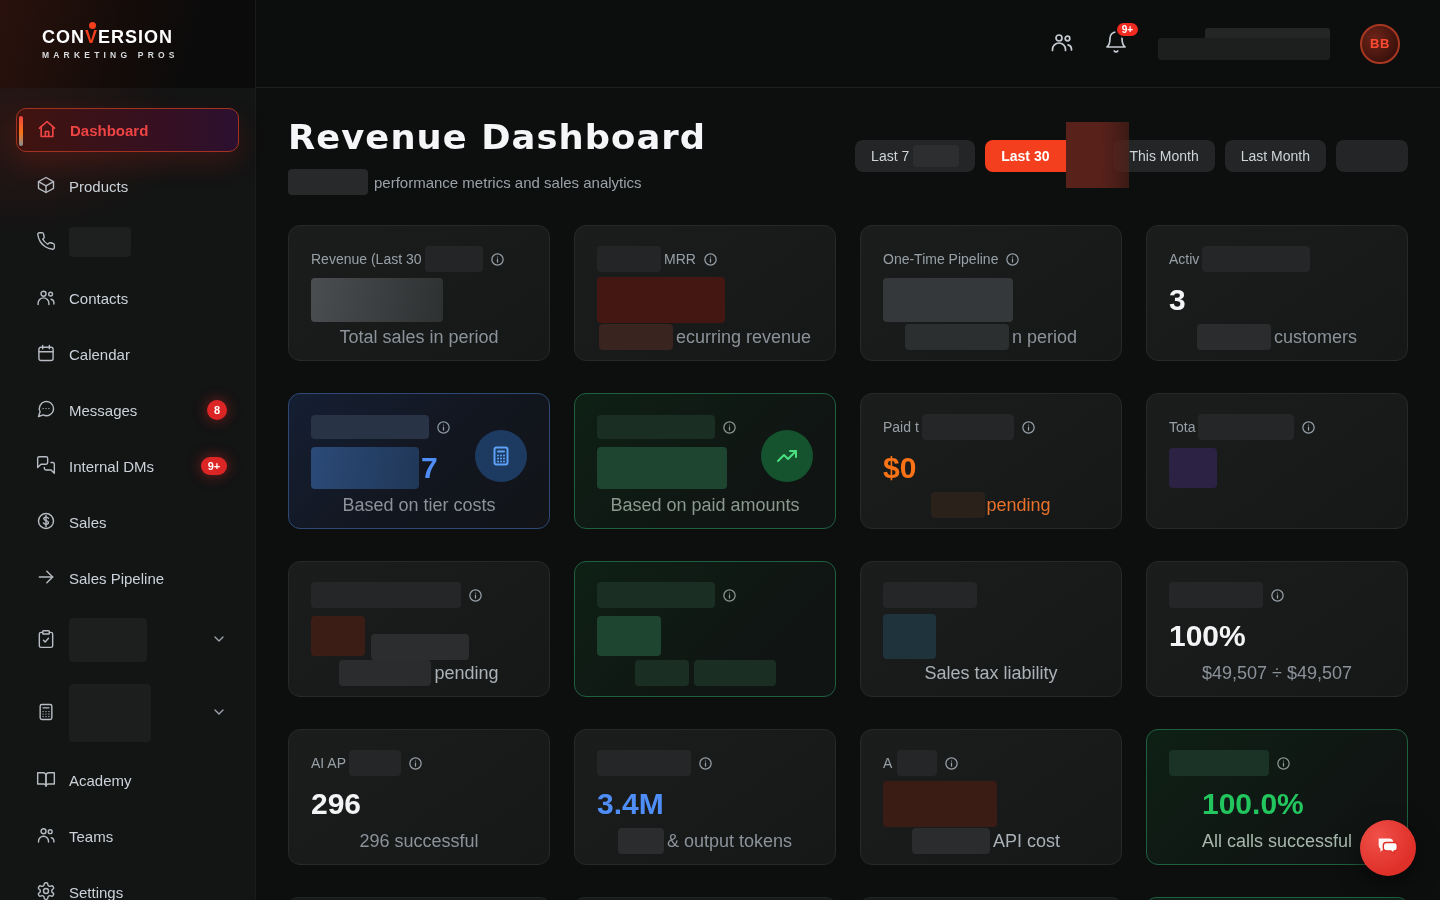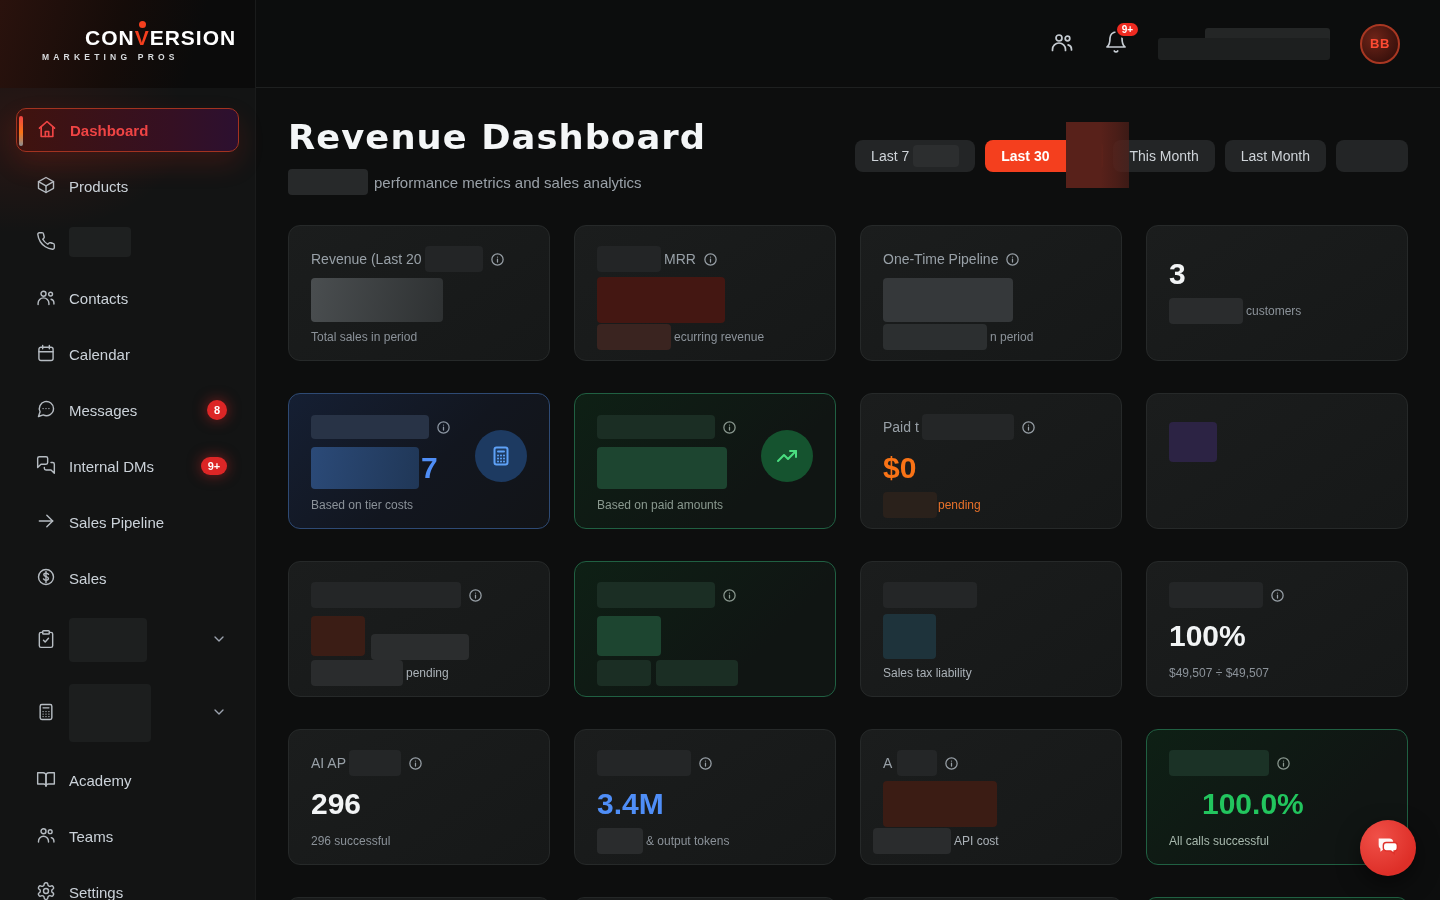--- a/index.html
+++ b/index.html
@@ -8,21 +8,21 @@
   #app { position:relative; width:1440px; height:900px; background:#0d0e0e; }
 
   
   .rd { display:inline-block; border-radius:4px; flex:none; }
 
   
   .sidebar { position:absolute; left:0; top:0; width:256px; height:900px;
     background:#131414; border-right:1px solid rgba(255,255,255,0.03); z-index:3; }
   .logo-area { height:88px; display:flex; align-items:center; padding-left:42px;
     background:linear-gradient(105deg,#2a120d 0%,#150c09 45%,#0b0b0b 75%); }
-  .logo-text { color:#fff; font-weight:800; font-size:21px; letter-spacing:1px; line-height:1;margin-left:43px; }
+  .logo-text { color:#fff; font-weight:800; font-size:18px; letter-spacing:1px; line-height:1; }
   .logo-v { color:#f43f1e; position:relative; display:inline-block; font-weight:900; }
   .logo-v::before { content:""; position:absolute; left:50%; top:-6px; width:7px; height:7px;
     margin-left:-3px; border-radius:50%; background:#f43f1e; }
   .logo-tag { color:#d8dbde; font-size:8.5px; letter-spacing:4.2px; margin-top:4px; font-weight:600; }
   .nav { padding:20px 16px 0;
     background:radial-gradient(240px 150px at 20px 40px, rgba(190,40,20,0.14), transparent 70%); }
   .nav-item { display:flex; align-items:center; gap:13px; height:44px; margin-bottom:12px;
     padding:0 12px 0 20px; border-radius:10px; color:#cbd2d9; font-size:15px; cursor:pointer; }
   .nav-item svg { flex:none; }
   .nav-item.active { position:relative; color:#ef4444; font-weight:600;
@@ -82,21 +82,21 @@
     border:1px solid #2e4a74; }
   .card.green { background:linear-gradient(135deg,#0e2015 0%,#101513 70%);
     border:1px solid #206042; }
   .c-title { display:flex; align-items:center; gap:7px; height:26px;
     color:#98a0a7; font-size:14px; }
   .card.green .c-title { color:#8a988f; }
   .card.blue .c-title { color:#8d97a3; }
   .c-value { display:flex; align-items:center; gap:6px; height:48px; margin-top:4px;
     color:#f2f4f5; font-size:30px; font-weight:800; }
   .c-sub { display:flex; align-items:center; gap:5px; height:26px;
-    color:#8b9299; font-size:12px; }
+    color:#8b9299; font-size:18px;justify-content:center; }
   .card.green .c-sub { color:#8a998f; }
   .ico-circle { position:absolute; right:22px; top:36px; width:52px; height:52px;
     border-radius:50%; display:flex; align-items:center; justify-content:center; }
   .ico-circle.blue { background:#1d3a61; }
   .ico-circle.green { background:#15532f; }
   .val-orange { color:#f97316; } .sub-orange { color:#e8712a; }
   .val-blue { color:#4f8ef7; } .val-green { color:#22c55e;margin-left:33px; }
   .info { display:inline-flex; flex:none; }
 
   
@@ -182,33 +182,33 @@
         <span><svg width="20" height="20" viewBox="0 0 24 24" fill="none" stroke="#b6bcc2" stroke-width="1.7" stroke-linecap="round" stroke-linejoin="round">
               <path d="M14 9a2 2 0 0 1-2 2H6l-4 4V4a2 2 0 0 1 2-2h8a2 2 0 0 1 2 2z"></path>
               <path d="M18 9h2a2 2 0 0 1 2 2v11l-4-4h-6a2 2 0 0 1-2-2v-1"></path>
             </svg></span>
         <span>Internal DMs</span>
         <span class="badge pill">9+</span>
       </div>
 
       <div class="nav-item">
         <span><svg width="20" height="20" viewBox="0 0 24 24" fill="none" stroke="#b6bcc2" stroke-width="1.7" stroke-linecap="round" stroke-linejoin="round">
-              <path d="M4 12h16"></path>
-              <path d="M13 5l7 7-7 7"></path>
-            </svg></span>
-        <span>Sales Pipeline</span>
-      </div>
-
-      <div class="nav-item">
-        <span><svg width="20" height="20" viewBox="0 0 24 24" fill="none" stroke="#b6bcc2" stroke-width="1.7" stroke-linecap="round" stroke-linejoin="round">
               <circle cx="12" cy="12" r="9"></circle>
               <path d="M15 8.8c-.6-1-1.7-1.4-3-1.4-1.4 0-2.6.7-2.6 2 0 2.8 5.5 1.5 5.5 4.3 0 1.4-1.3 2.1-2.9 2.1-1.3 0-2.4-.5-3-1.5"></path>
               <path d="M12 5.5v13"></path>
             </svg></span>
         <span>Sales</span>
+      </div>
+
+      <div class="nav-item">
+        <span><svg width="20" height="20" viewBox="0 0 24 24" fill="none" stroke="#b6bcc2" stroke-width="1.7" stroke-linecap="round" stroke-linejoin="round">
+              <path d="M4 12h16"></path>
+              <path d="M13 5l7 7-7 7"></path>
+            </svg></span>
+        <span>Sales Pipeline</span>
       </div>
 
       <div class="nav-item" style="height:56px;">
         <span><svg width="20" height="20" viewBox="0 0 24 24" fill="none" stroke="#b6bcc2" stroke-width="1.7" stroke-linecap="round" stroke-linejoin="round">
               <path d="M16 4h2a2 2 0 0 1 2 2v14a2 2 0 0 1-2 2H6a2 2 0 0 1-2-2V6a2 2 0 0 1 2-2h2"></path>
               <rect x="8" y="2" width="8" height="4" rx="1"></rect>
               <path d="M9 13.5l2 2 4-4.5"></path>
             </svg></span>
         <span class="rd" style="width:78px;height:44px;background:#1d1f1f;"></span>
         <span class="chev"><svg width="16" height="16" viewBox="0 0 24 24" fill="none" stroke="#9ca3af" stroke-width="2" stroke-linecap="round" stroke-linejoin="round">
@@ -307,21 +307,21 @@
             <span></span>
           </button>
       </div>
     </div>
     <div class="filter-overlay"></div>
 
     <div class="grid">
 
       <div class="card">
         <div class="c-title">
-            <span>Revenue (Last 20</span>
+            <span>Revenue (Last 30</span>
             <span class="rd" style="width:58px;height:26px;background:#232526;margin-left:-4px;"></span>
             <span class="info">
               <svg width="15" height="15" viewBox="0 0 24 24" fill="none" stroke="currentColor" stroke-width="2" stroke-linecap="round">
                 <circle cx="12" cy="12" r="9"></circle>
                 <path d="M12 8h.01M12 11.5V16"></path>
               </svg>
             </span>
           </div>
         <div class="c-value">
             <span class="rd" style="width:132px;height:44px;background:linear-gradient(100deg,#4a4e50,#2e3132);"></span>
@@ -364,20 +364,24 @@
         <div class="c-value">
             <span class="rd" style="width:130px;height:44px;background:#35383a;"></span>
           </div>
         <div class="c-sub">
             <span class="rd" style="width:104px;height:26px;background:#2c2f30;"></span>
             <span style="margin-left:-2px;">n period</span>
           </div>
       </div>
 
       <div class="card">
+        <div class="c-title">
+            <span>Activ</span>
+            <span class="rd" style="width:108px;height:26px;background:#242627;margin-left:-4px;"></span>
+          </div>
         <div class="c-value">
             <span>3</span>
           </div>
         <div class="c-sub">
             <span class="rd" style="width:74px;height:26px;background:#2a2c2d;"></span>
             <span style="margin-left:-2px;">customers</span>
           </div>
       </div>
 
       <div class="card blue">
@@ -444,20 +448,30 @@
         <div class="c-value">
             <span class="val-orange">$0</span>
           </div>
         <div class="c-sub">
             <span class="rd" style="width:54px;height:26px;background:#2a211b;"></span>
             <span class="sub-orange" style="margin-left:-4px;">pending</span>
           </div>
       </div>
 
       <div class="card">
+        <div class="c-title">
+            <span>Tota</span>
+            <span class="rd" style="width:96px;height:26px;background:#242627;margin-left:-4px;"></span>
+            <span class="info">
+              <svg width="15" height="15" viewBox="0 0 24 24" fill="none" stroke="currentColor" stroke-width="2" stroke-linecap="round">
+                <circle cx="12" cy="12" r="9"></circle>
+                <path d="M12 8h.01M12 11.5V16"></path>
+              </svg>
+            </span>
+          </div>
         <div class="c-value">
             <span class="rd" style="width:48px;height:40px;background:#2c2344;"></span>
           </div>
         <div class="c-sub"></div>
       </div>
 
       <div class="card">
         <div class="c-title">
             <span class="rd" style="width:150px;height:26px;background:#242627;"></span>
             <span class="info">

